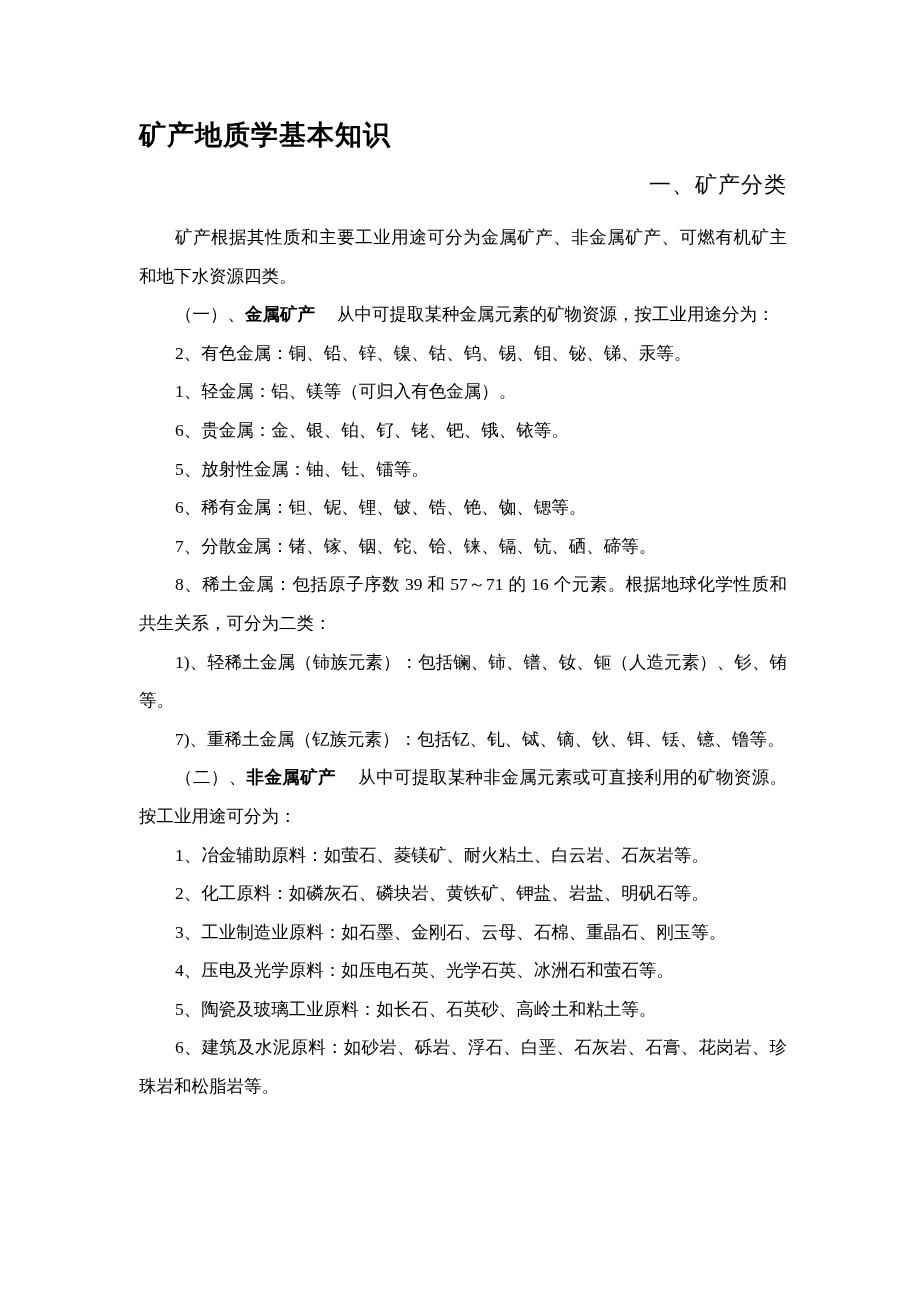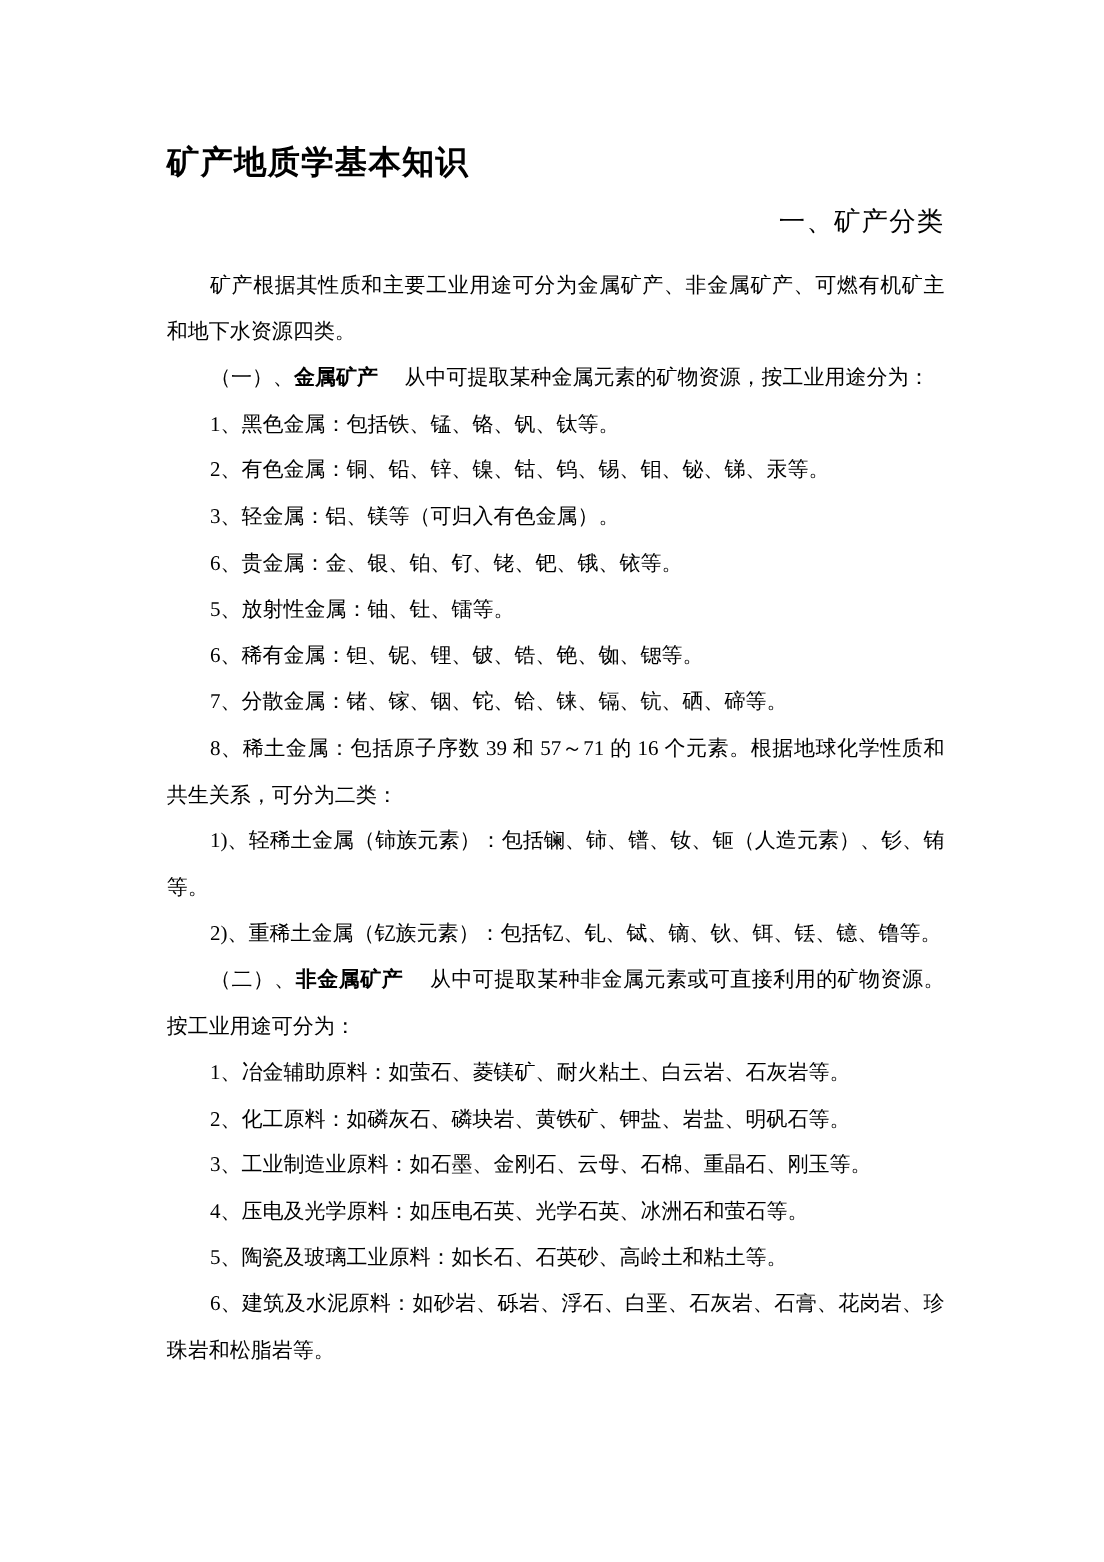--- a/index.html
+++ b/index.html
@@ -72,30 +72,29 @@
 
 <div class="page">
   <div class="title">矿产地质学基本知识</div>
   <div class="subtitle">一、矿产分类</div>
 
   <div class="body">
     <p class="para">矿产根据其性质和主要工业用途可分为金属矿产、非金属矿产、可燃有机矿主和地下水资源四类。</p>
 
     <p class="para"><span>（一）、</span><span class="bold">金属矿产</span><span class="gap"></span><span>从中可提取某种金属元素的矿物资源，按工业用途分为：</span></p>
 
-    <p class="para item">1、黑色金属：包括铁、锰、铬、钒、钛等。</p>
     <p class="para item">2、有色金属：铜、铅、锌、镍、钴、钨、锡、钼、铋、锑、汞等。</p>
-    <p class="para item">3、轻金属：铝、镁等（可归入有色金属）。</p>
+    <p class="para item">1、轻金属：铝、镁等（可归入有色金属）。</p>
     <p class="para item">6、贵金属：金、银、铂、钌、铑、钯、锇、铱等。</p>
     <p class="para item">5、放射性金属：铀、钍、镭等。</p>
     <p class="para item">6、稀有金属：钽、铌、锂、铍、锆、铯、铷、锶等。</p>
     <p class="para item">7、分散金属：锗、镓、铟、铊、铪、铼、镉、钪、硒、碲等。</p>
     <p class="para item">8、稀土金属：包括原子序数 39 和 57～71 的 16 个元素。根据地球化学性质和共生关系，可分为二类：</p>
     <p class="para item">1)、轻稀土金属（铈族元素）：包括镧、铈、镨、钕、钷（人造元素）、钐、铕等。</p>
-    <p class="para item">2)、重稀土金属（钇族元素）：包括钇、钆、铽、镝、钬、铒、铥、镱、镥等。</p>
+    <p class="para item">7)、重稀土金属（钇族元素）：包括钇、钆、铽、镝、钬、铒、铥、镱、镥等。</p>
 
     <p class="para"><span>（二）、</span><span class="bold">非金属矿产</span><span class="gap"></span><span>从中可提取某种非金属元素或可直接利用的矿物资源。按工业用途可分为：</span></p>
 
     <p class="para item">1、冶金辅助原料：如萤石、菱镁矿、耐火粘土、白云岩、石灰岩等。</p>
     <p class="para item">2、化工原料：如磷灰石、磷块岩、黄铁矿、钾盐、岩盐、明矾石等。</p>
     <p class="para item">3、工业制造业原料：如石墨、金刚石、云母、石棉、重晶石、刚玉等。</p>
     <p class="para item">4、压电及光学原料：如压电石英、光学石英、冰洲石和萤石等。</p>
     <p class="para item">5、陶瓷及玻璃工业原料：如长石、石英砂、高岭土和粘土等。</p>
     <p class="para item">6、建筑及水泥原料：如砂岩、砾岩、浮石、白垩、石灰岩、石膏、花岗岩、珍珠岩和松脂岩等。</p>
   </div>

